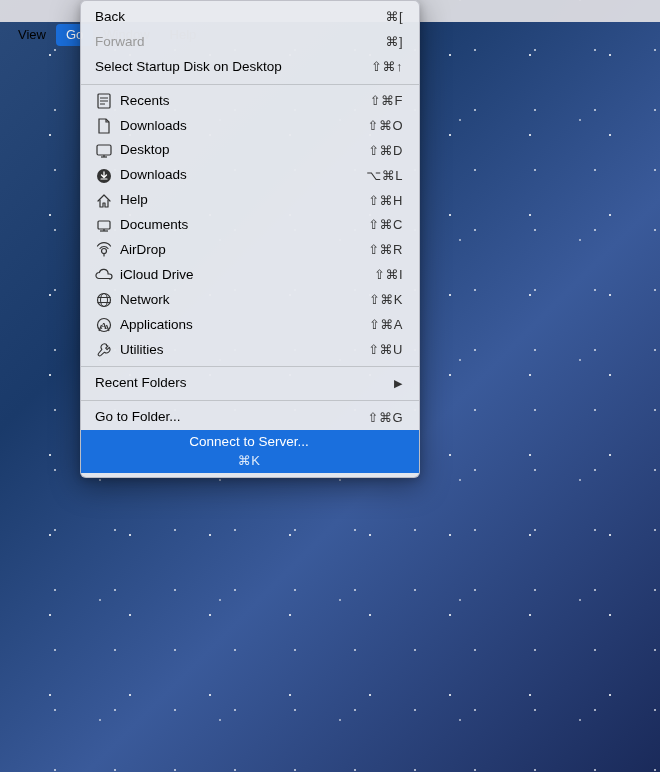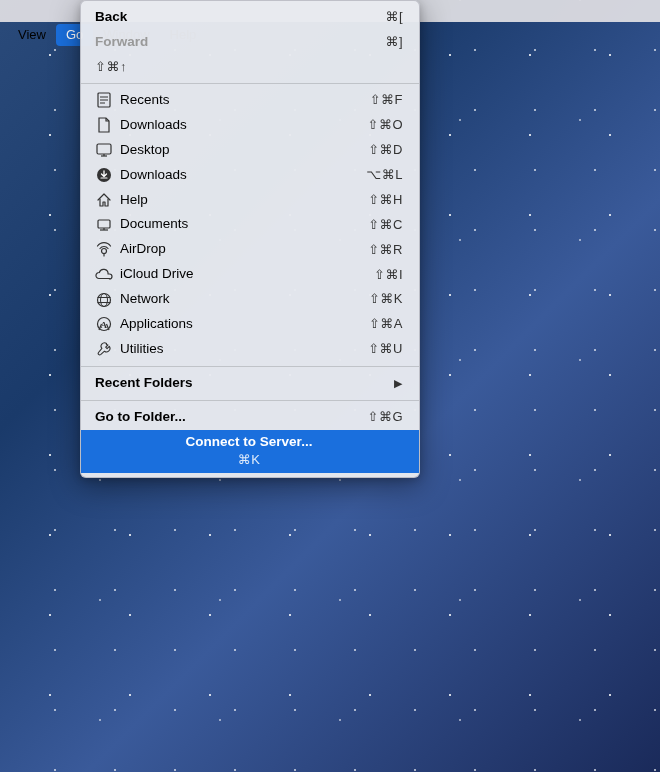--- a/index.html
+++ b/index.html
@@ -129,21 +129,20 @@
 
     .shortcut {
       font-size: 13px;
       color: #333;
       white-space: nowrap;
       letter-spacing: 0.5px;
     }
 
     .menu-item.no-icon .item-left {
       padding-left: 0;
-      font-weight: bold;
     }
 
     .arrow-right {
       font-size: 11px;
     }
   </style>
 </head>
 <body>
 
 <div class="menu-bar">
@@ -164,20 +163,23 @@
     </div>
 
     <div class="menu-item no-icon disabled">
       <div class="item-left">
         <span class="item-label">Forward</span>
       </div>
       <span class="shortcut">⌘]</span>
     </div>
 
     <div class="menu-item no-icon">
+      <div class="item-left">
+        <span class="item-label">Select Startup Disk on Desktop</span>
+      </div>
       <span class="shortcut">⇧⌘↑</span>
     </div>
 
     <div class="menu-separator"></div>
 
     <div class="menu-item">
       <div class="item-left">
         <span class="item-icon">
           <svg width="16" height="16" viewBox="0 0 16 16" fill="none">
             <rect x="2" y="1" width="12" height="14" rx="1" stroke="#333" stroke-width="1.2" fill="none"></rect>

